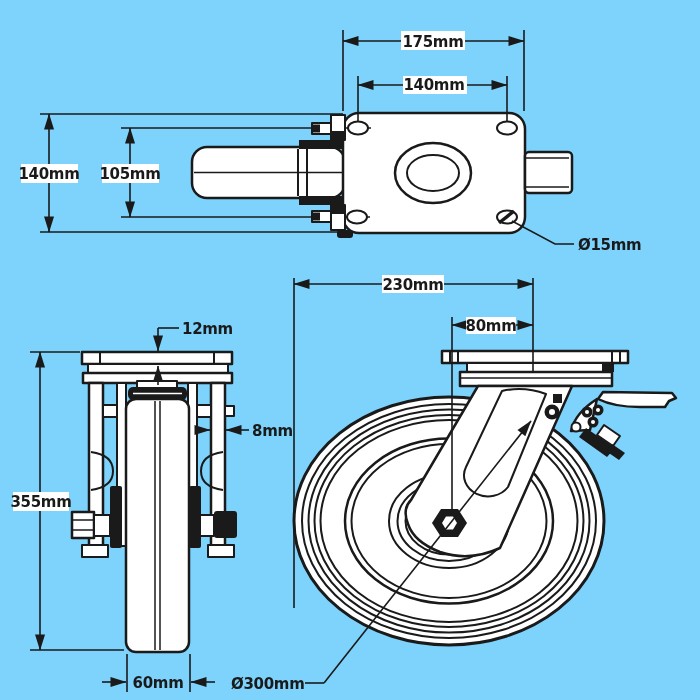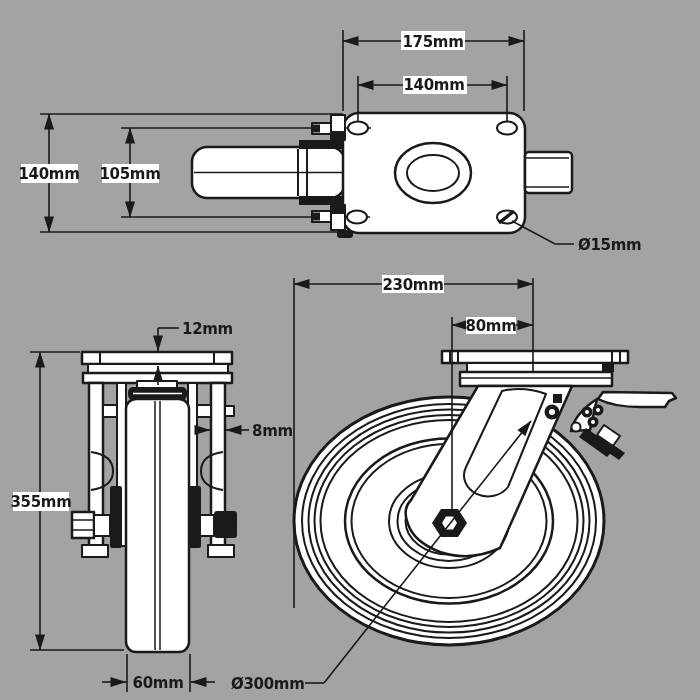--- a/index.html
+++ b/index.html
@@ -1,16 +1,16 @@
 <!DOCTYPE html>
 <html><head>
 <meta charset="utf-8">
 <style>
   html,body{margin:0;padding:0;background:#ffffff;}
-  .stage{width:700px;height:700px;background:#a3a3a3;position:relative;overflow:hidden;}
+  .stage{width:700px;height:700px;background:#7dd3fc;position:relative;overflow:hidden;}
   svg{display:block;}
   .ol{fill:#ffffff;stroke:#1a1a1a;stroke-width:2.5;stroke-linejoin:round;}
   .ol2{fill:#ffffff;stroke:#1a1a1a;stroke-width:2;stroke-linejoin:round;}
   .ln{fill:none;stroke:#1a1a1a;stroke-width:2;}
   .ln15{fill:none;stroke:#1a1a1a;stroke-width:1.5;}
   .blk{fill:#1a1a1a;stroke:none;}
   .dim{fill:none;stroke:#1a1a1a;stroke-width:1.6;}
   .darr{marker-start:url(#arr);marker-end:url(#arr);}
   .earr{marker-end:url(#arr);}
   .lbg{fill:#ffffff;stroke:none;}

